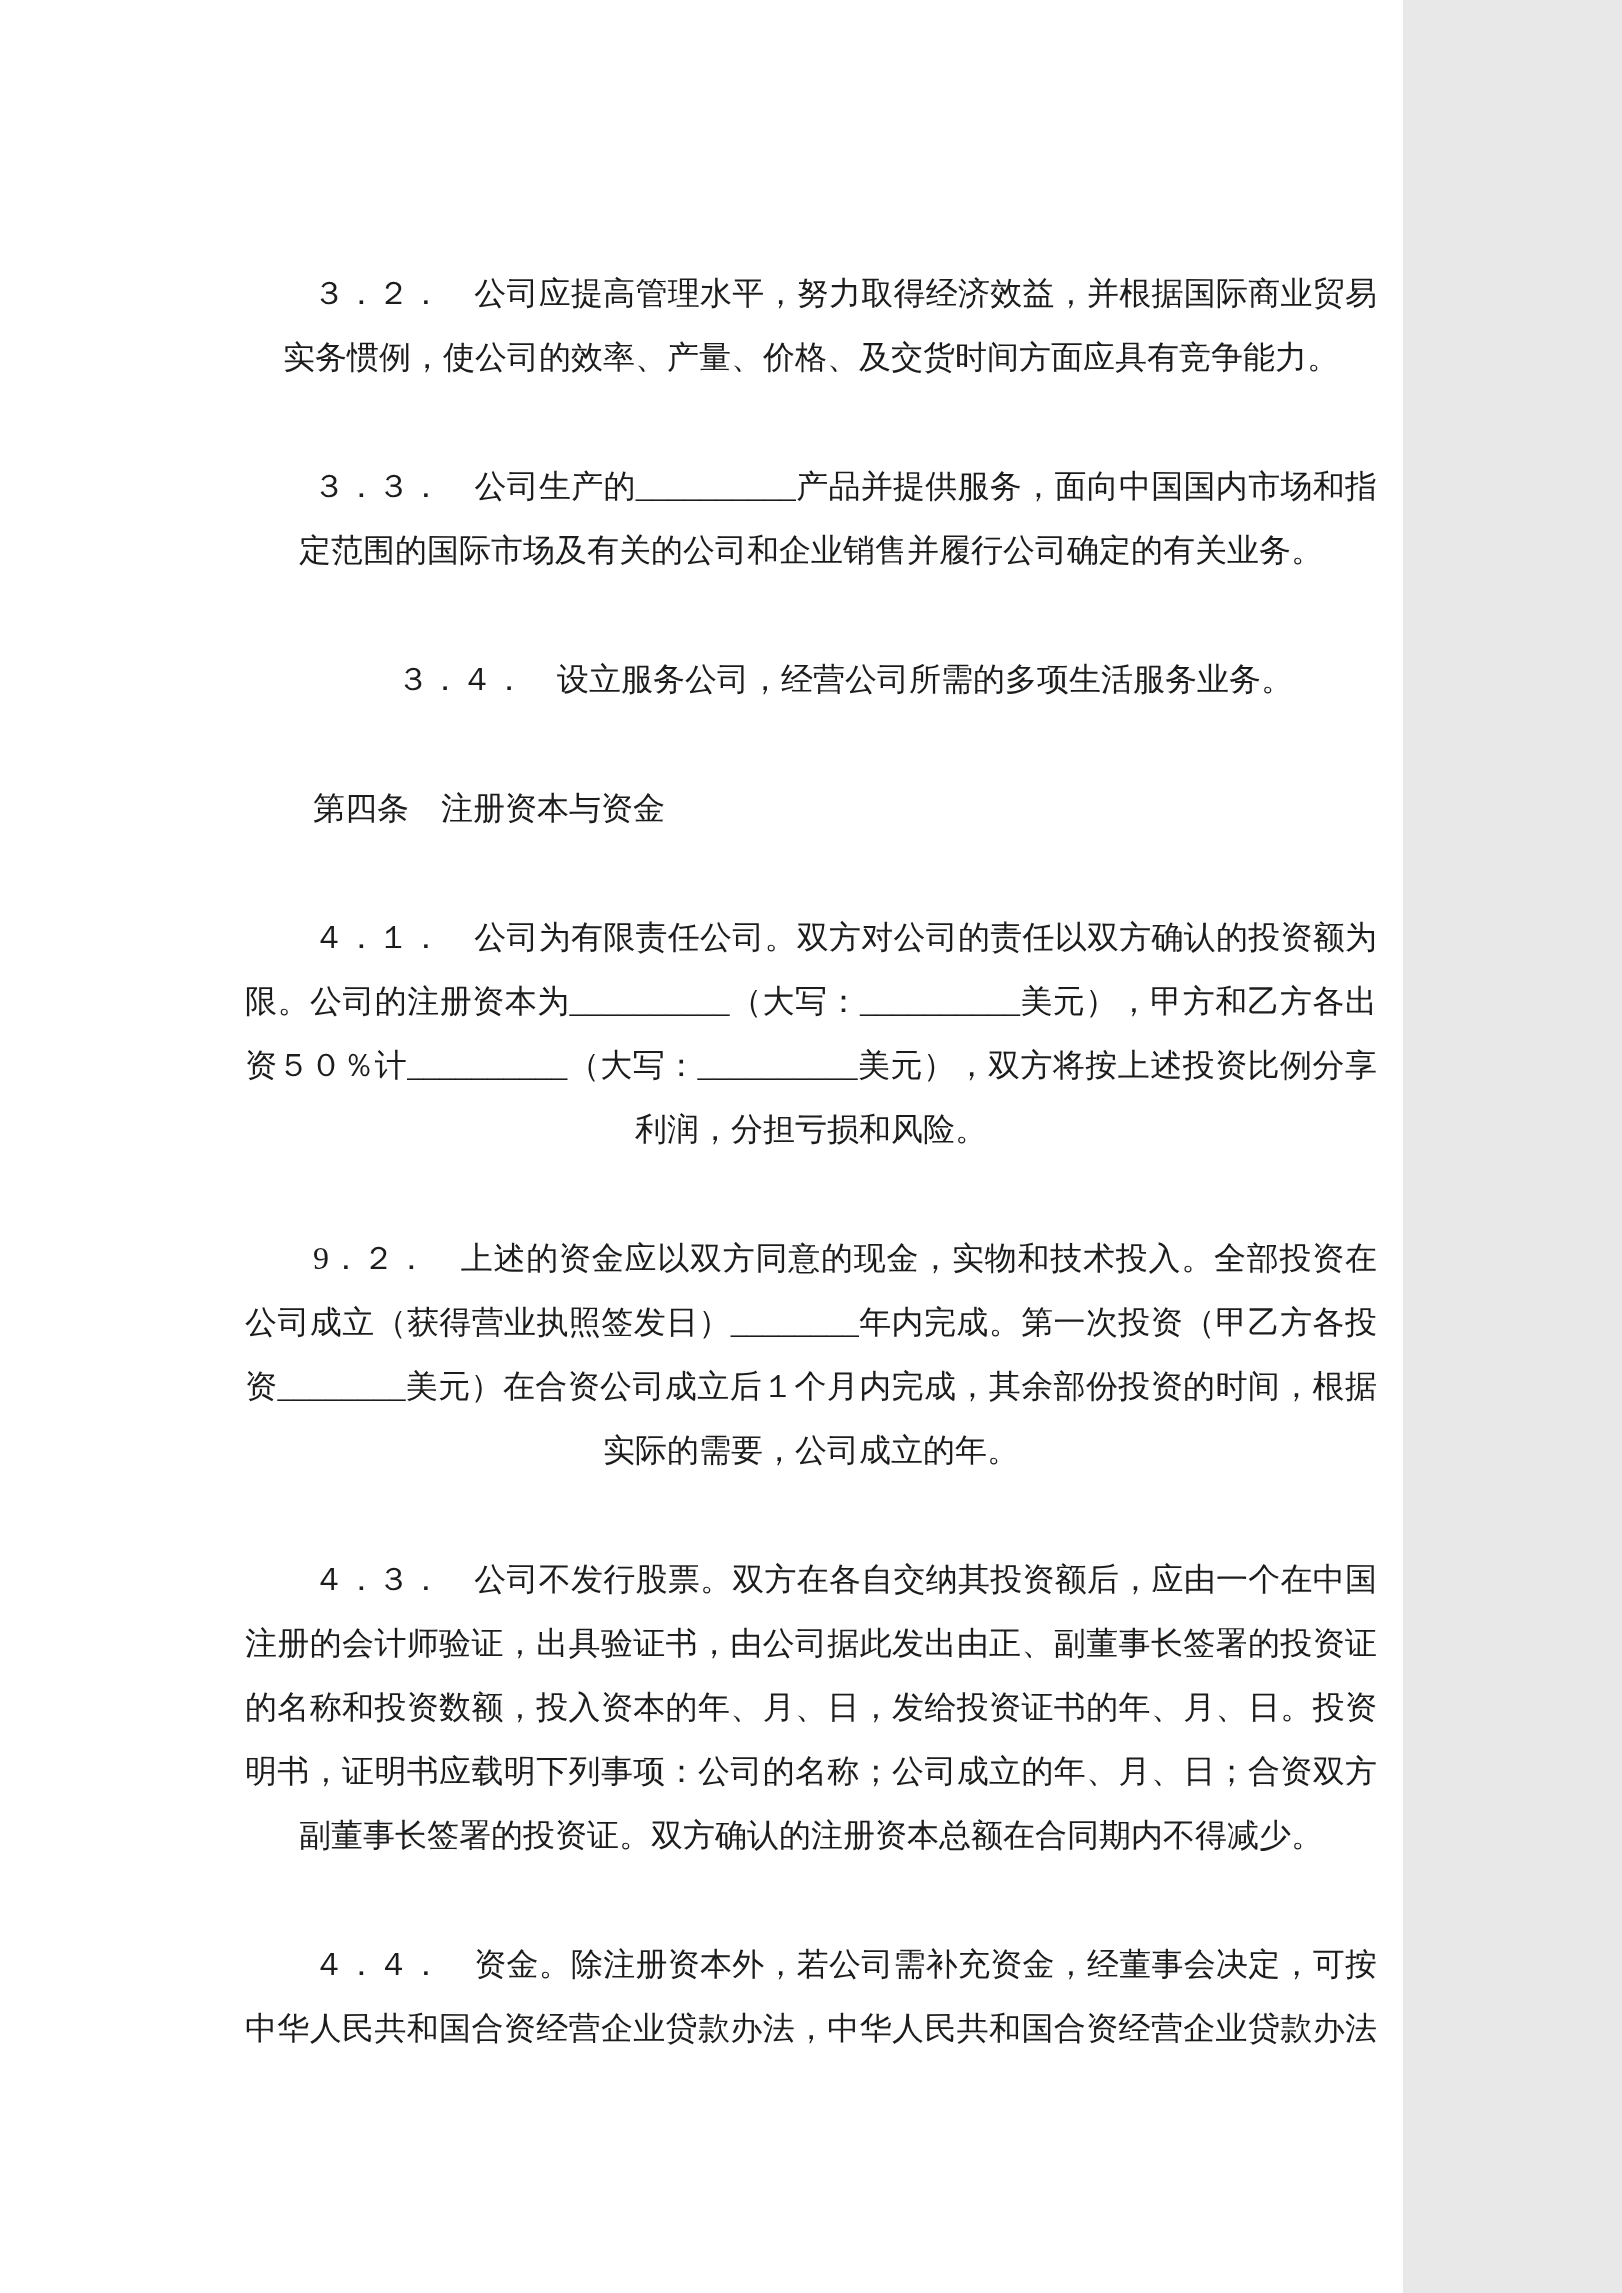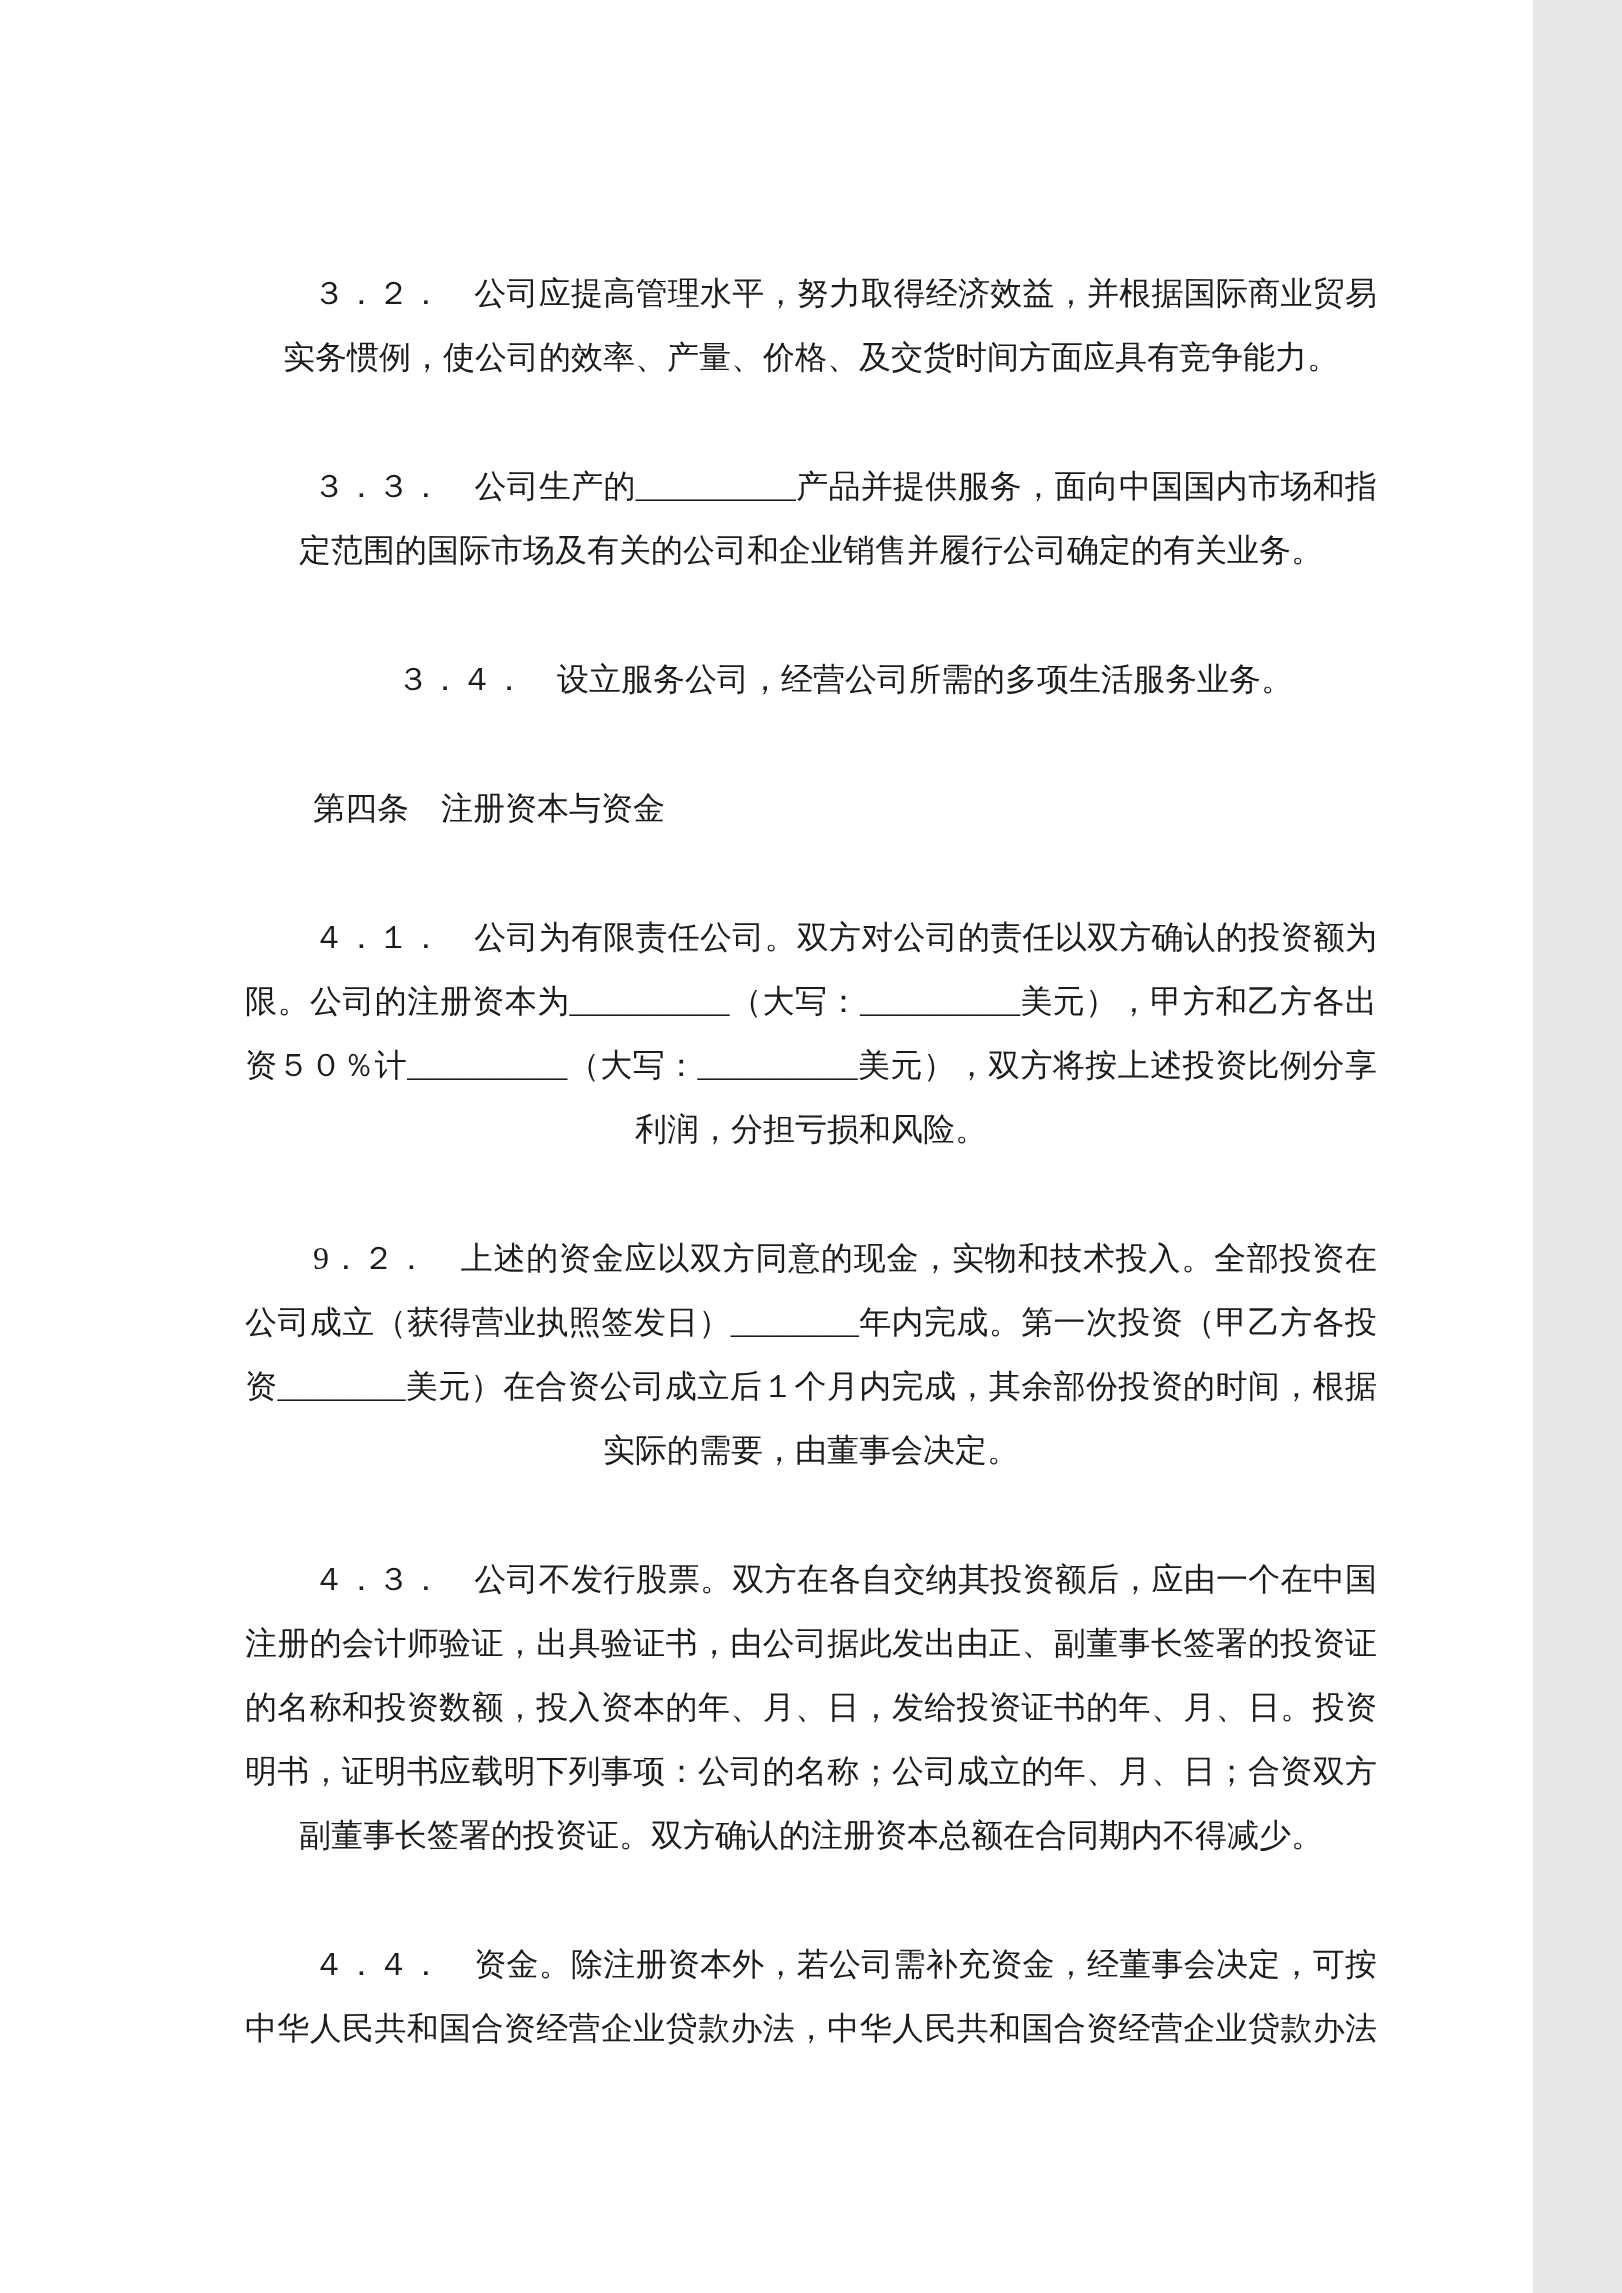--- a/index.html
+++ b/index.html
@@ -2,21 +2,21 @@
 <html style="font-size:14.5px"><head>
 <meta charset="utf-8">
 <style>
   html, body {
     margin: 0;
     padding: 0;
     background: #e8e8e8;
   }
   .page {
     position: relative;
-    width: 1533px;
+    width: 1403px;
     height: 2294px;
     background: #ffffff;
     overflow: hidden;
     font-family: "Liberation Serif", "DejaVu Serif", serif;
   }
   .doc {
     position: absolute;
     left: 245px;
     top: 261px;
     width: 1132px;
@@ -69,21 +69,21 @@
       <div class="para">
         <div class="line full">４．１．　公司为有限责任公司。双方对公司的责任以双方确认的投资额为</div>
         <div class="line full">限。公司的注册资本为__________（大写：__________美元），甲方和乙方各出</div>
         <div class="line full">资５０％计__________（大写：__________美元），双方将按上述投资比例分享</div>
         <div class="line">利润，分担亏损和风险。</div>
       </div>
       <div class="para">
         <div class="line full">9．２．　上述的资金应以双方同意的现金，实物和技术投入。全部投资在</div>
         <div class="line full">公司成立（获得营业执照签发日）________年内完成。第一次投资（甲乙方各投</div>
         <div class="line full">资________美元）在合资公司成立后１个月内完成，其余部份投资的时间，根据</div>
-        <div class="line">实际的需要，由董事会决定。</div>
+        <div class="line">实际的需要，公司成立的年。</div>
       </div>
       <div class="para">
         <div class="line full">４．３．　公司不发行股票。双方在各自交纳其投资额后，应由一个在中国</div>
         <div class="line full">注册的会计师验证，出具验证书，由公司据此发出由正、副董事长签署的投资证</div>
         <div class="line full">的名称和投资数额，投入资本的年、月、日，发给投资证书的年、月、日。投资</div>
         <div class="line full">明书，证明书应载明下列事项：公司的名称；公司成立的年、月、日；合资双方</div>
         <div class="line">副董事长签署的投资证。双方确认的注册资本总额在合同期内不得减少。</div>
       </div>
       <div class="para">
         <div class="line full">４．４．　资金。除注册资本外，若公司需补充资金，经董事会决定，可按</div>

